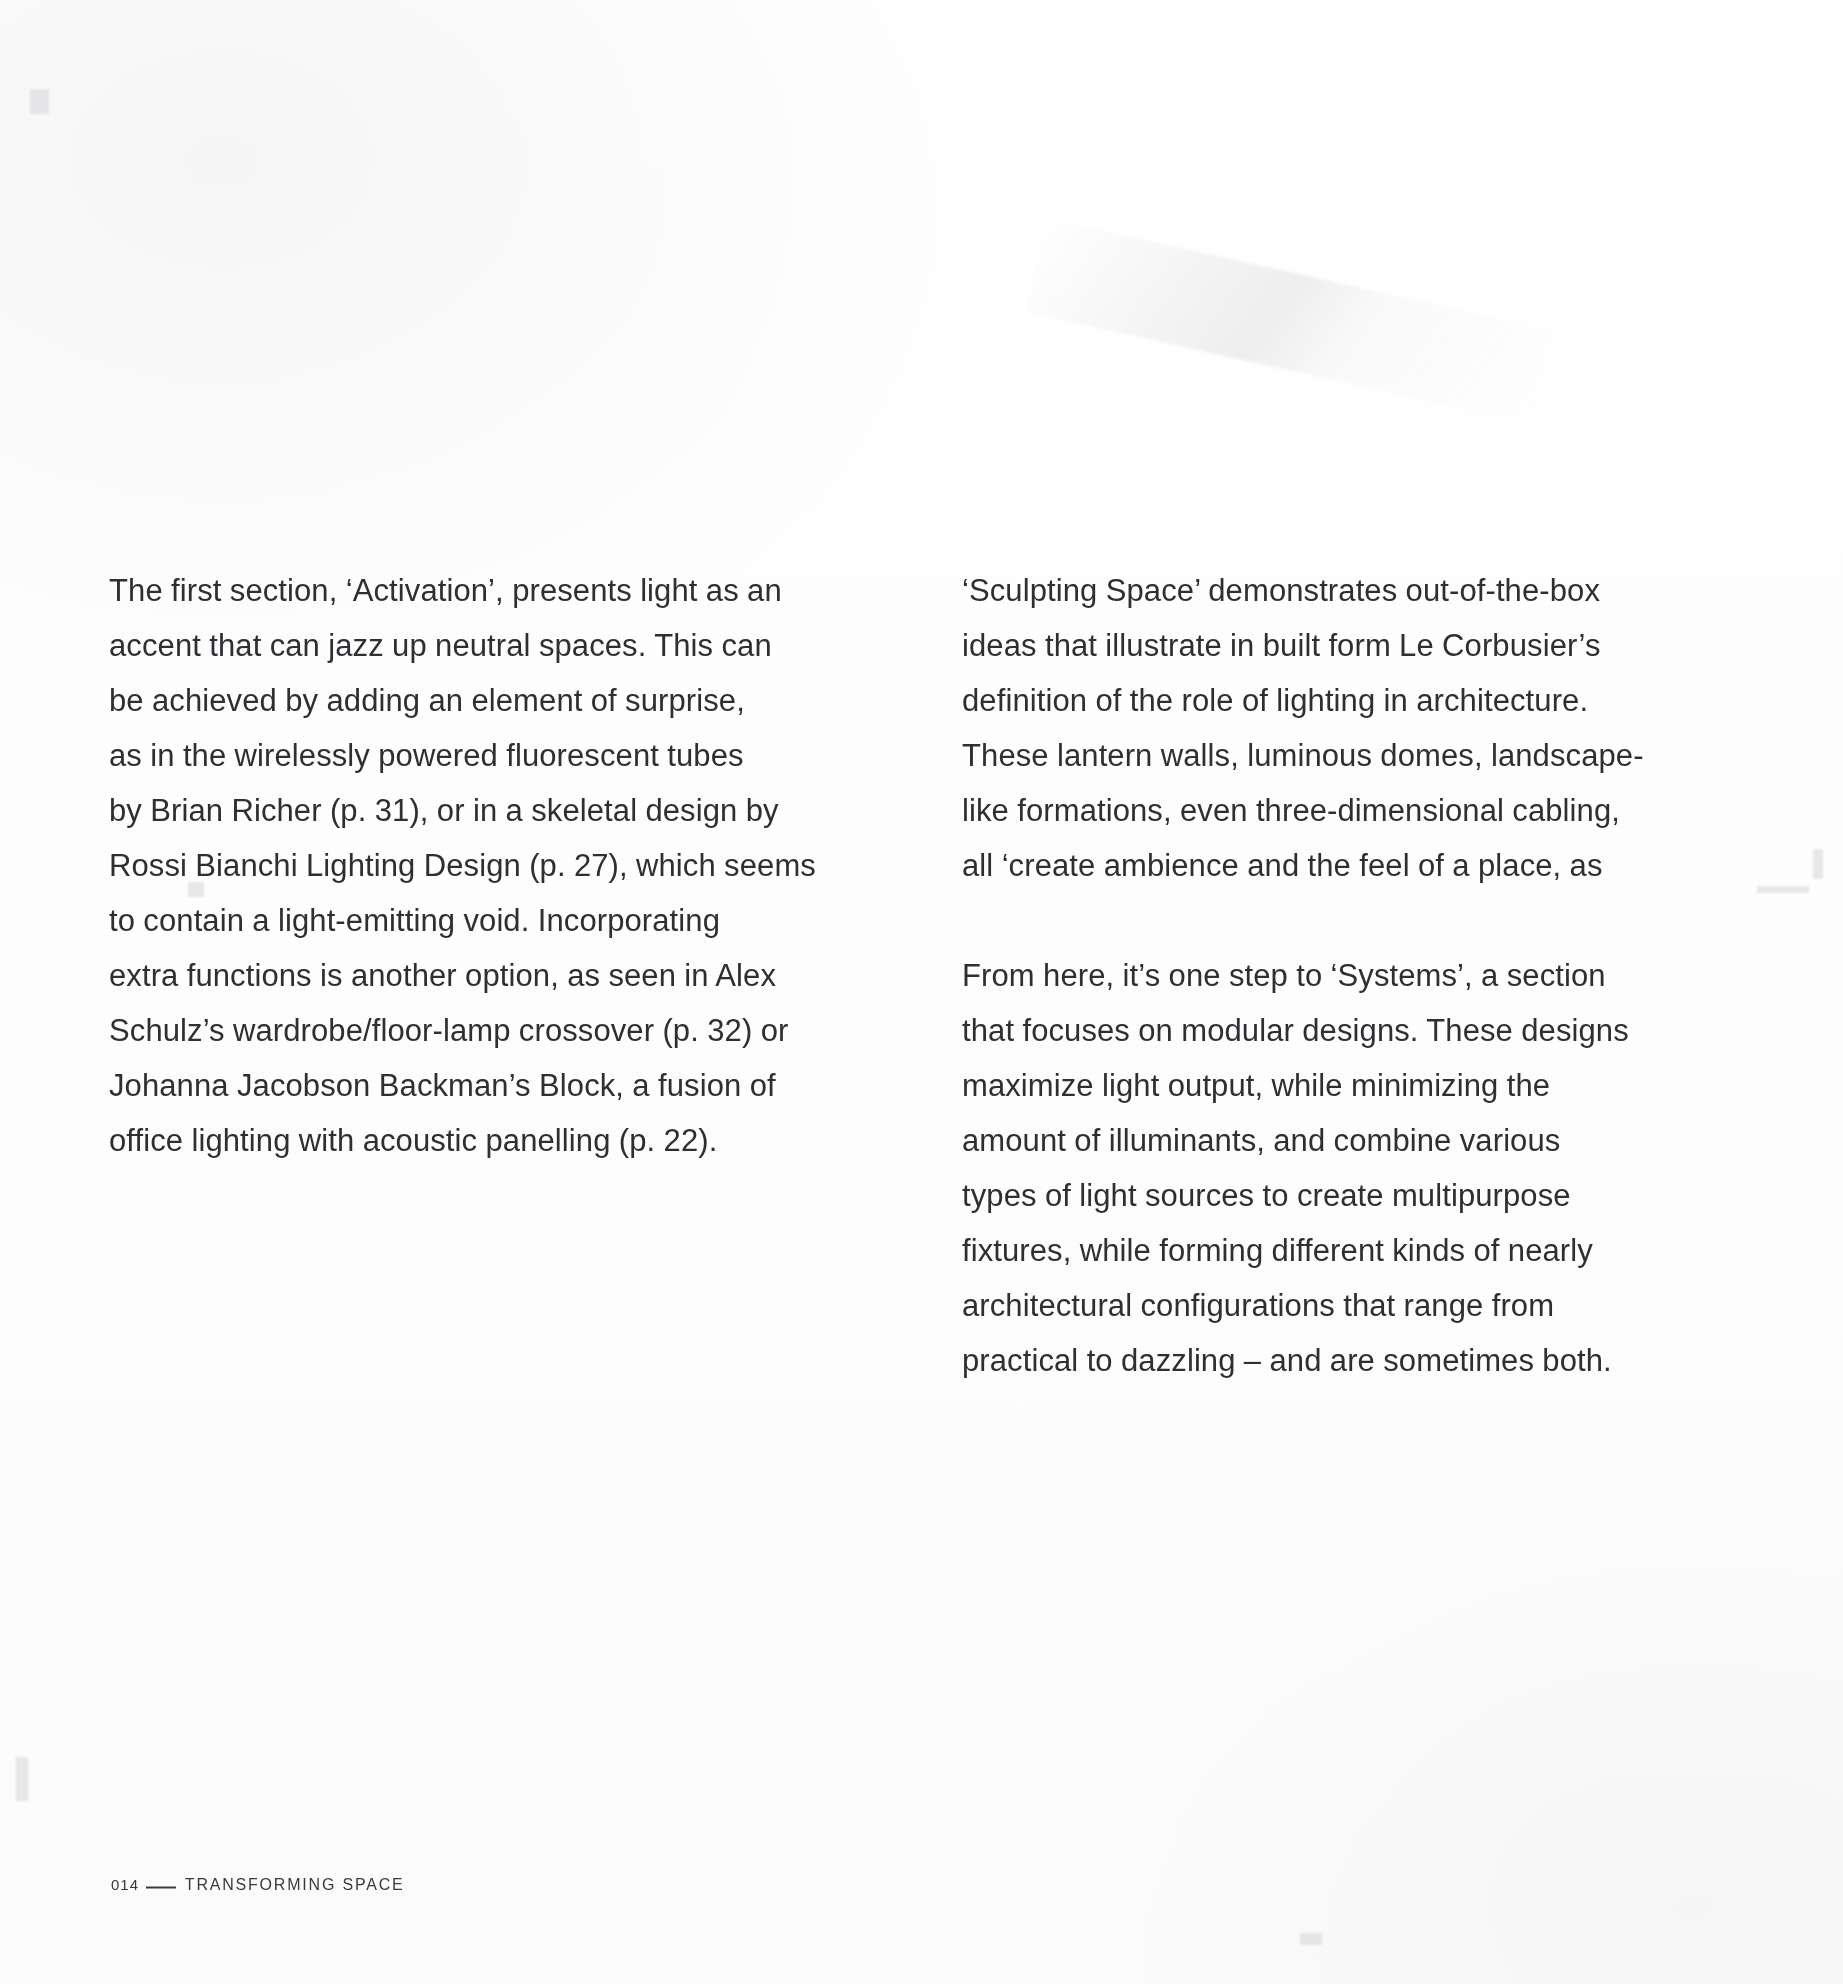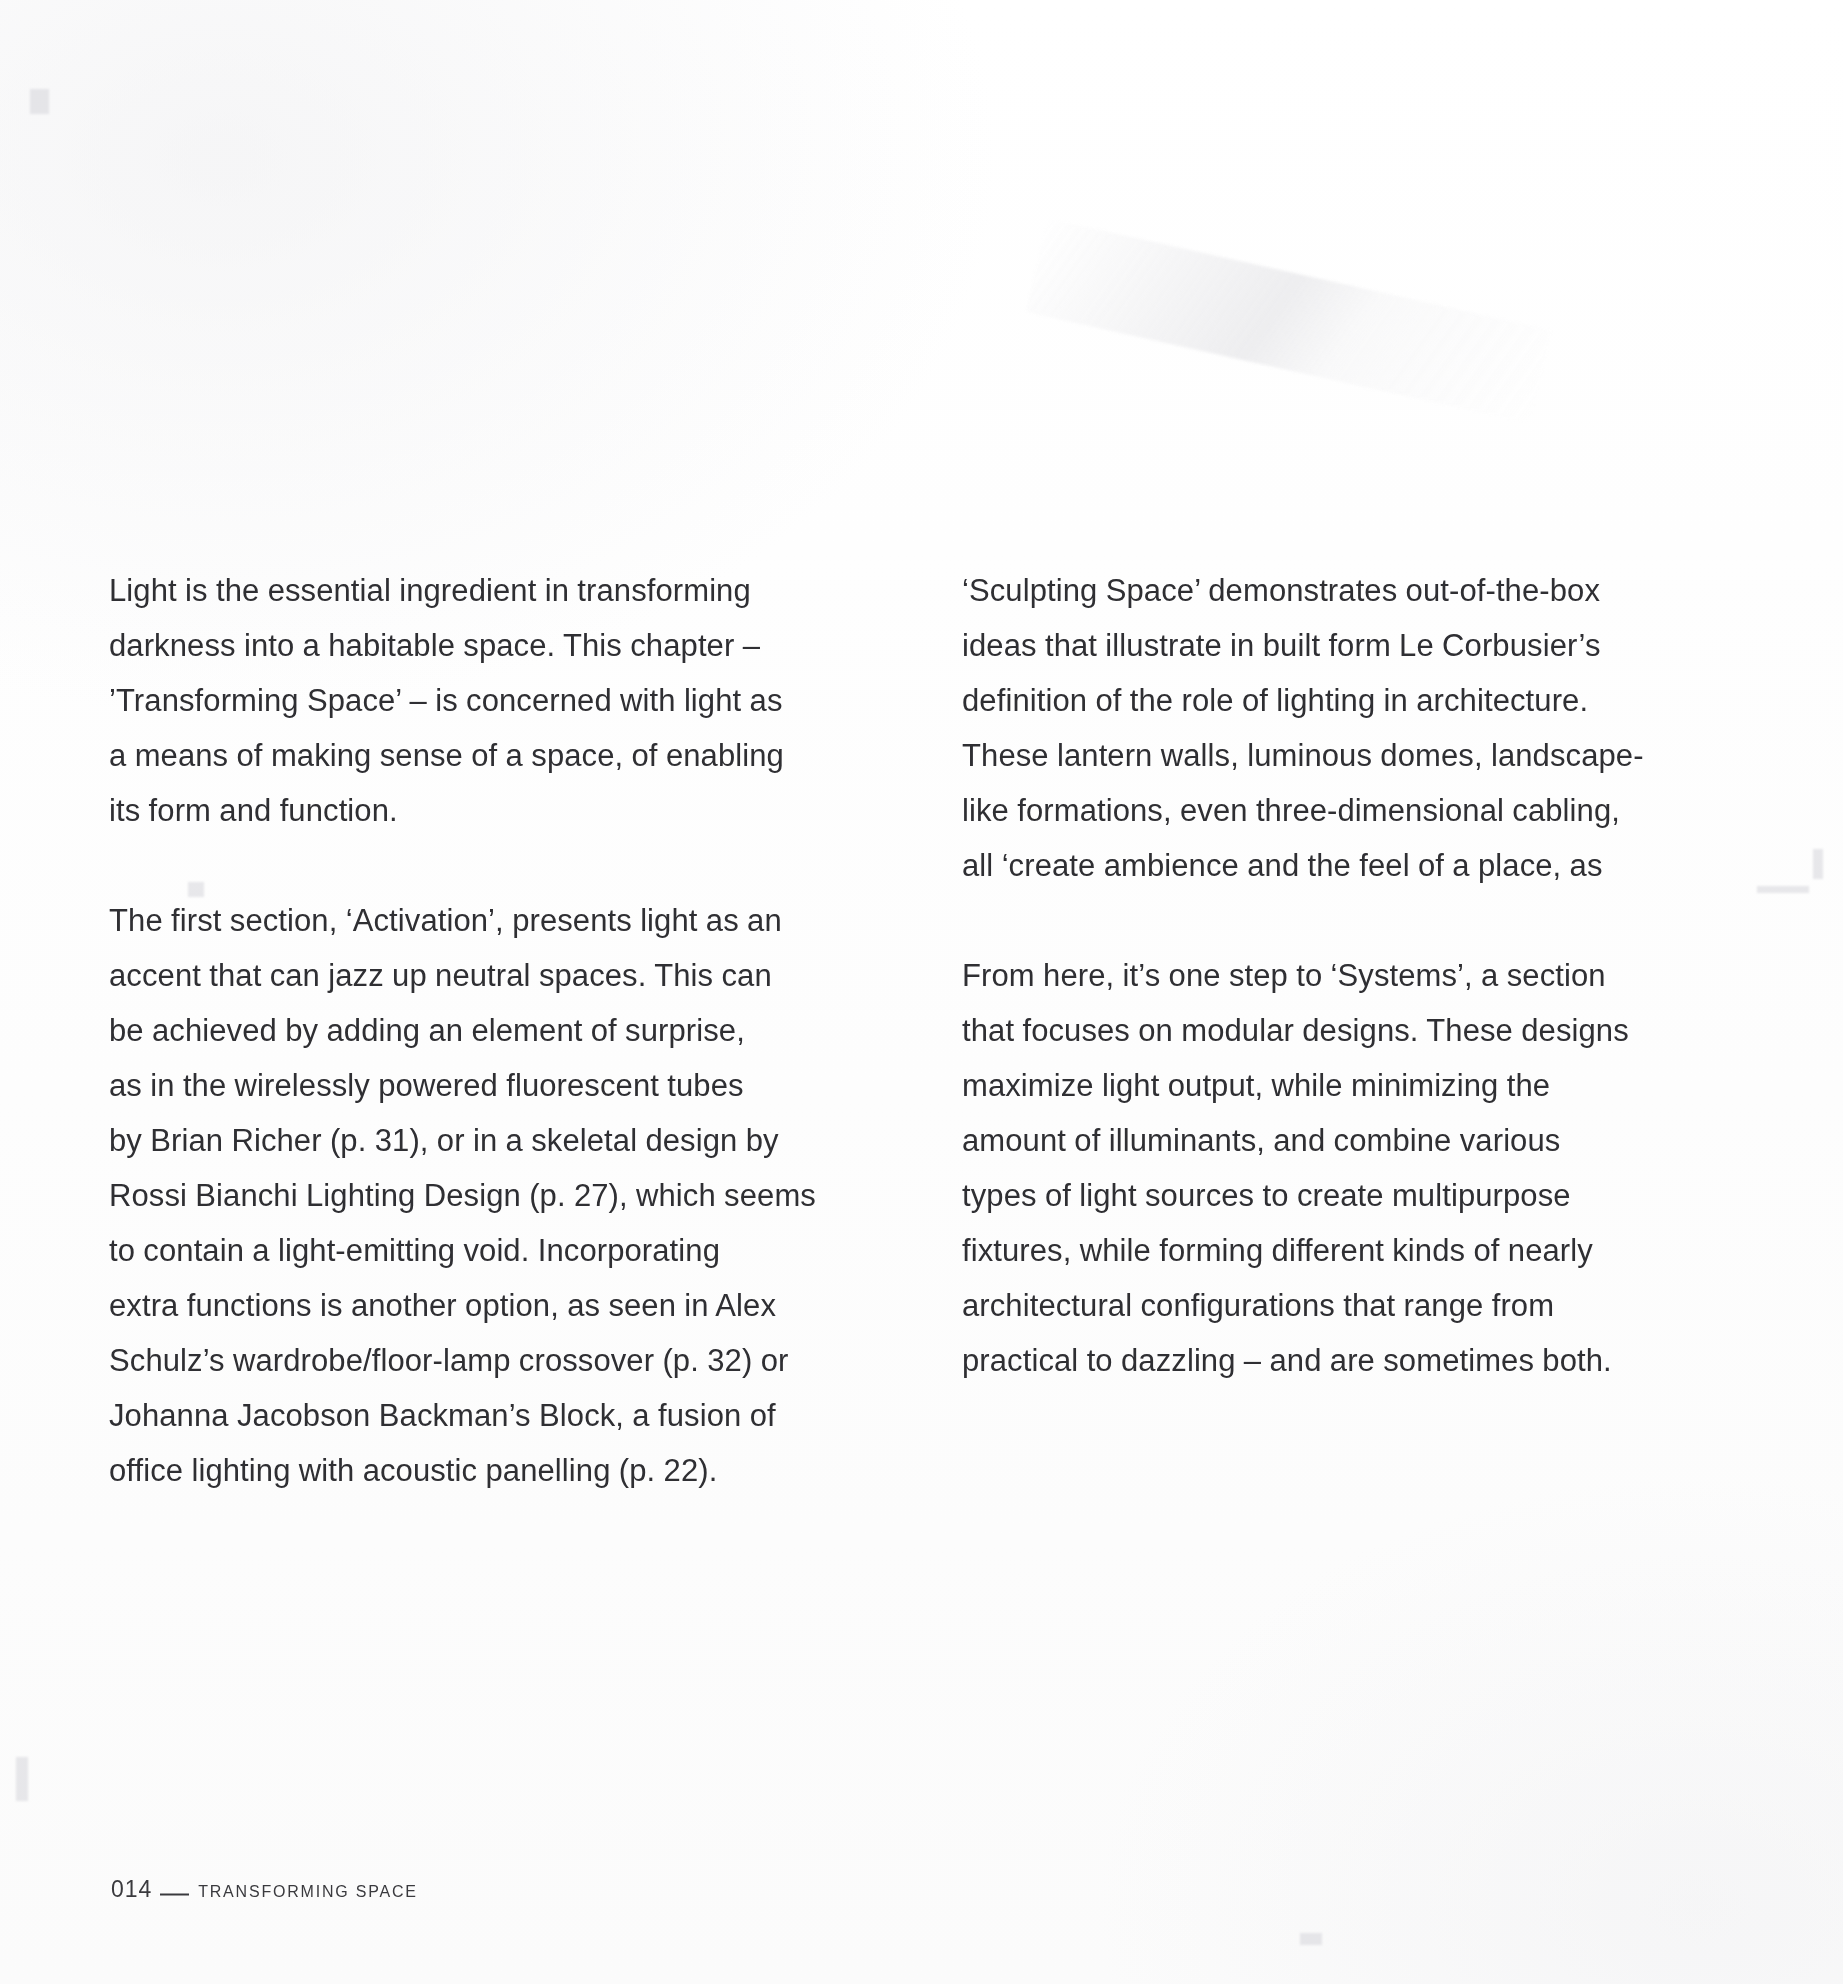--- a/index.html
+++ b/index.html
@@ -91,21 +91,21 @@
     position: absolute;
     left: 111px;
     top: 1876px;
     display: flex;
     align-items: baseline;
     color: #3a3a3e;
     font-size: 22px;
     letter-spacing: 1.6px;
     white-space: nowrap;
   }
-  .folio-number { font-size: 23px; letter-spacing: 1px; }
+  .folio-number { font-size: 15px; letter-spacing: 1px; }
   .folio-rule {
     display: inline-block;
     width: 29.5px;
     height: 2.2px;
     background: #3a3a3e;
     margin: 0 8.9px 0 7.4px;
     transform: translateY(-1.5px);
   }
   .folio-title { font-size: 16px; letter-spacing: 1.8px; }
 </style>
@@ -119,25 +119,20 @@
   <div class="scan-speck sp1"></div>
   <div class="scan-speck sp2"></div>
   <div class="scan-speck sp3"></div>
   <div class="scan-speck sp4"></div>
   <div class="scan-speck sp5"></div>
   <div class="scan-speck sp6"></div>
 
   <div class="columns">
 
     <div class="col col-left">
-      <p class="para">Light is the essential ingredient in transforming
-darkness into a habitable space. This chapter –
-’Transforming Space’ – is concerned with light as
-a means of making sense of a space, of enabling
-its form and function.</p>
       <p class="para">The first section, ‘Activation’, presents light as an
 accent that can jazz up neutral spaces. This can
 be achieved by adding an element of surprise,
 as in the wirelessly powered fluorescent tubes
 by Brian Richer (p. 31), or in a skeletal design by
 Rossi Bianchi Lighting Design (p. 27), which seems
 to contain a light-emitting void. Incorporating
 extra functions is another option, as seen in Alex
 Schulz’s wardrobe/floor-lamp crossover (p. 32) or
 Johanna Jacobson Backman’s Block, a fusion of

